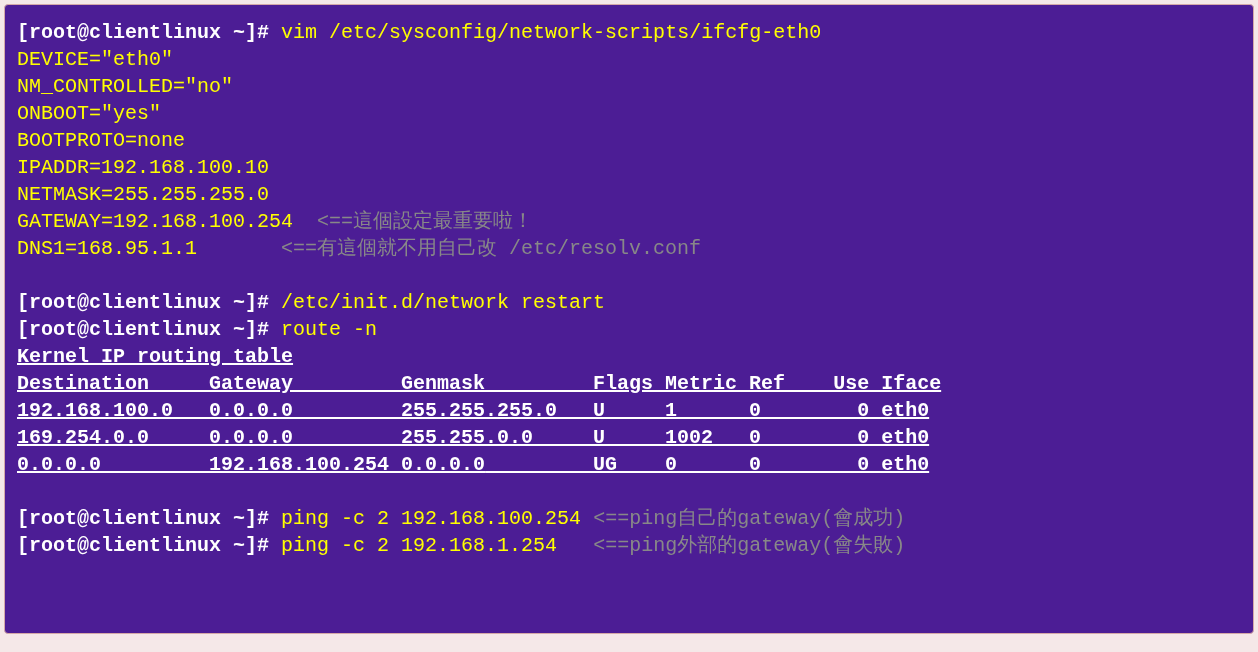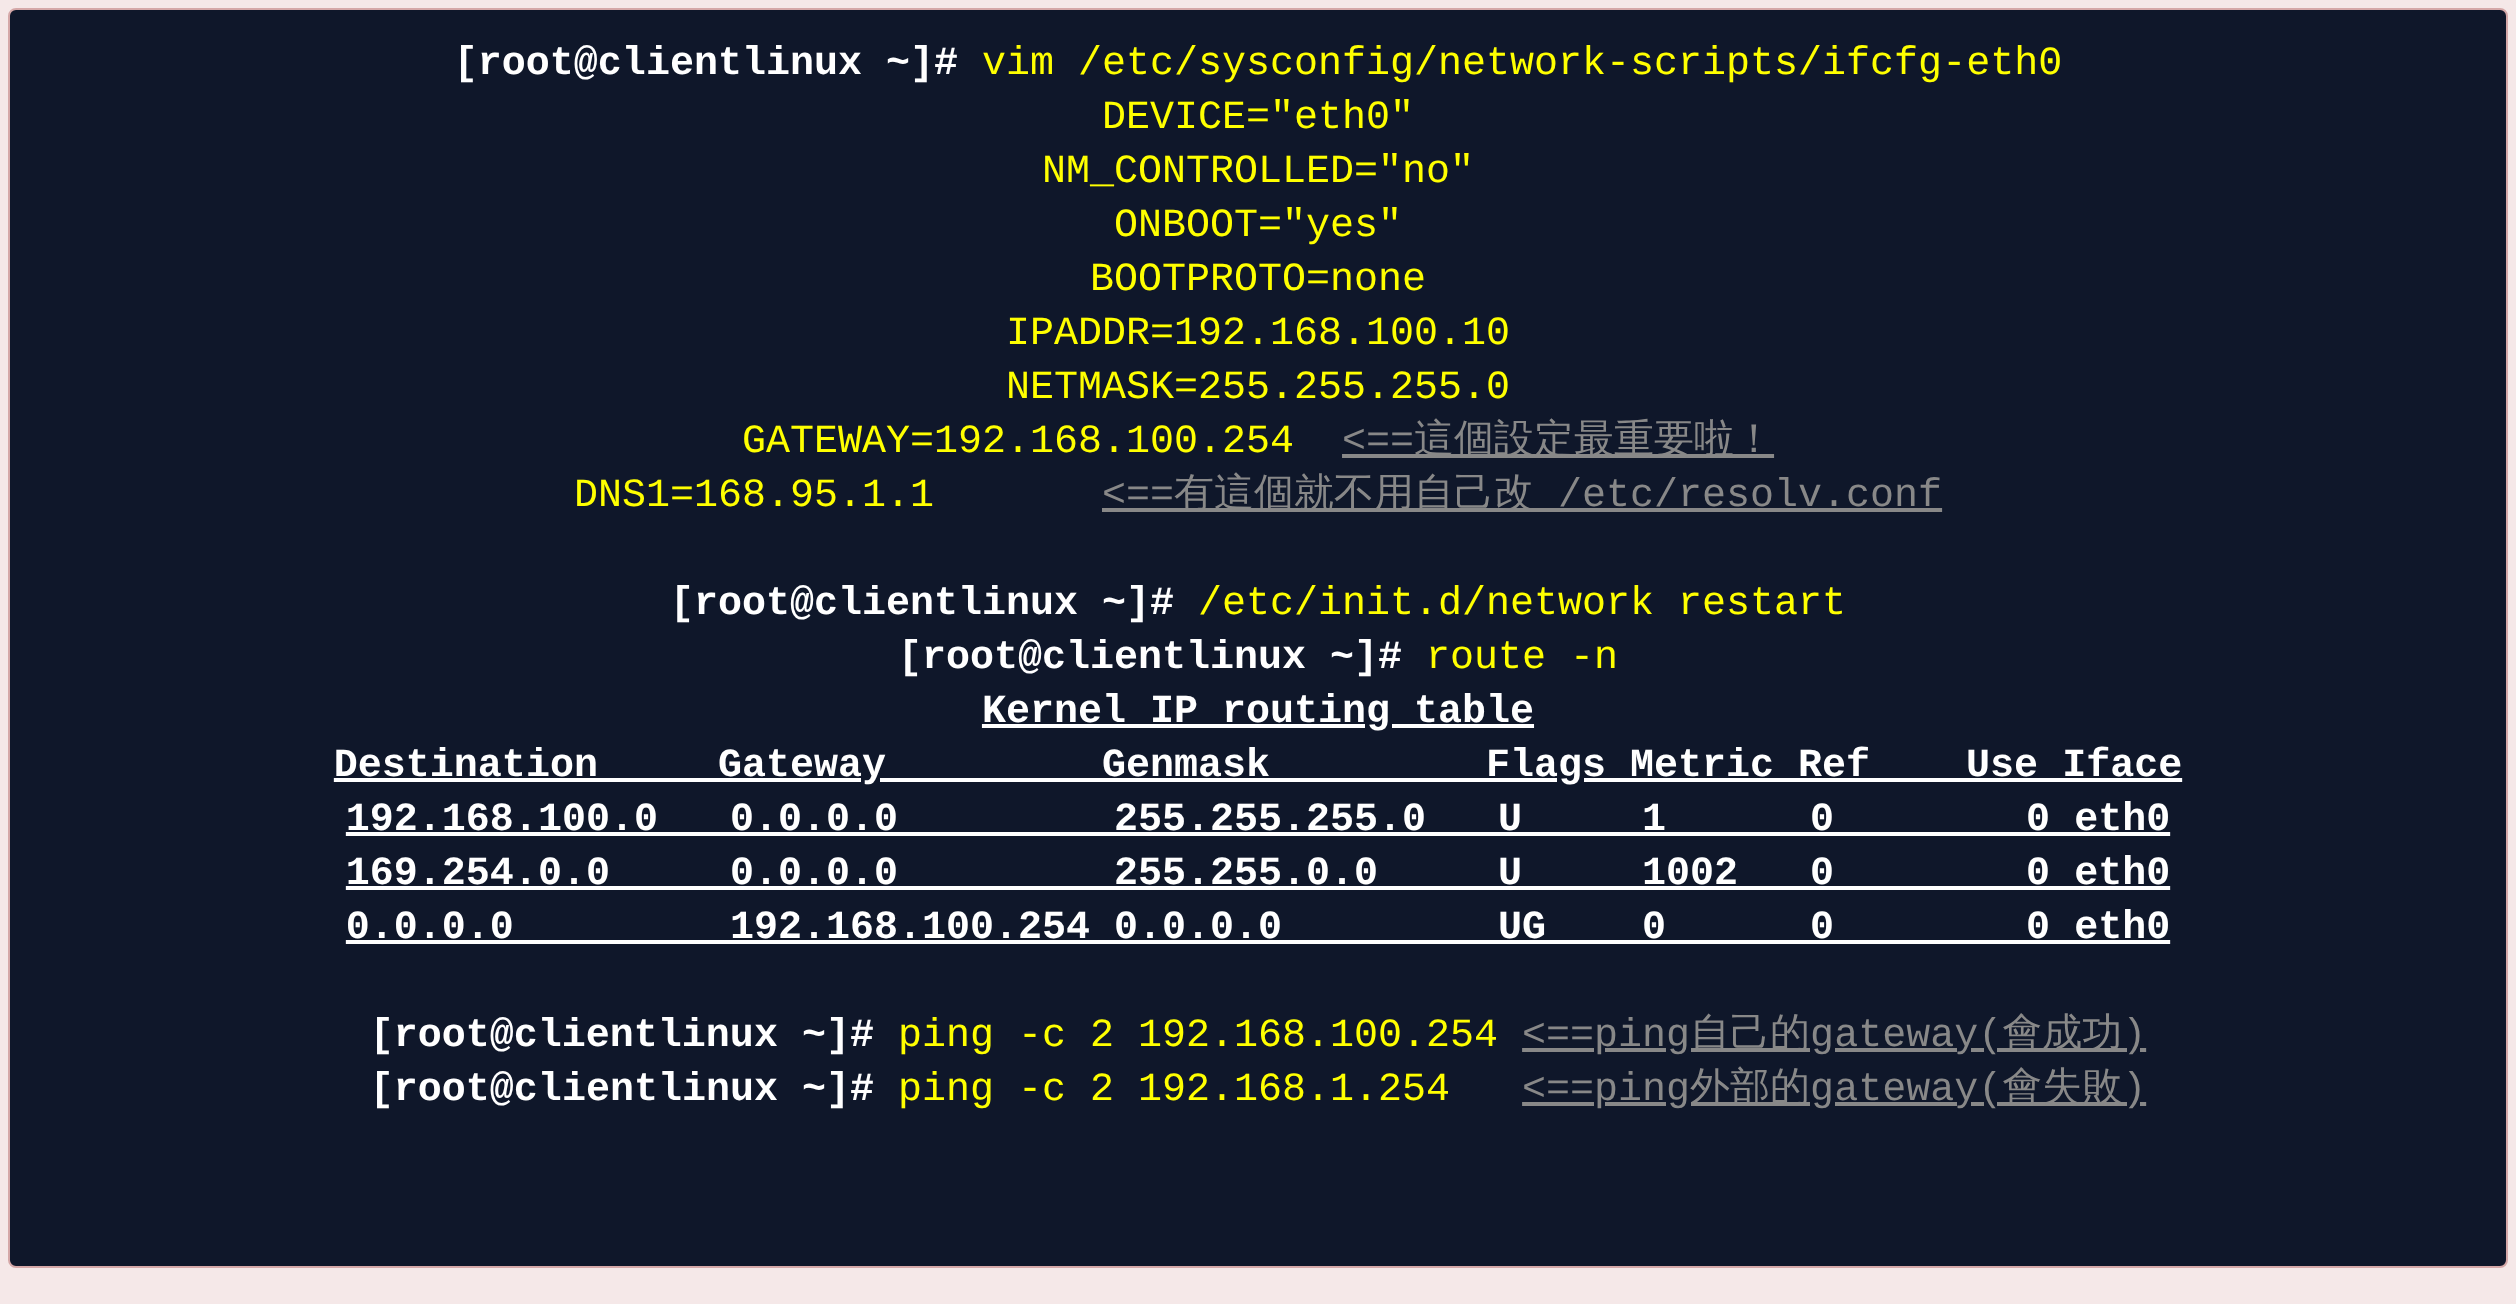--- a/index.html
+++ b/index.html
@@ -4,43 +4,41 @@
 <style>
   * { margin: 0; padding: 0; box-sizing: border-box; }
   body {
     background: #f5e8e8;
     padding: 4px;
     font-family: "Courier New", Courier, monospace;
     font-size: 20px;
     line-height: 1.35;
   }
   .terminal {
-    background: #0f172a;
+    background: #4c1d95;
     color: #ffffff;
     padding: 14px 12px 24px 12px;
     border: 1px solid #d5a8a8;
     border-radius: 4px;
     white-space: pre;
     overflow-x: auto;
     min-height: 630px;
-    text-align: center;
   }
   .prompt {
     font-weight: bold;
     color: #ffffff;
   }
   .cmd {
     color: #ffff00;
   }
   .cfg {
     color: #ffff00;
   }
   .comment {
     color: #888888;
-    text-decoration: underline;
   }
   .output {
     color: #ffffff;
     font-weight: bold;
     text-decoration: underline;
   }
   .u { text-decoration: underline; }
   .line { display: block; }
 </style>
 </head>

